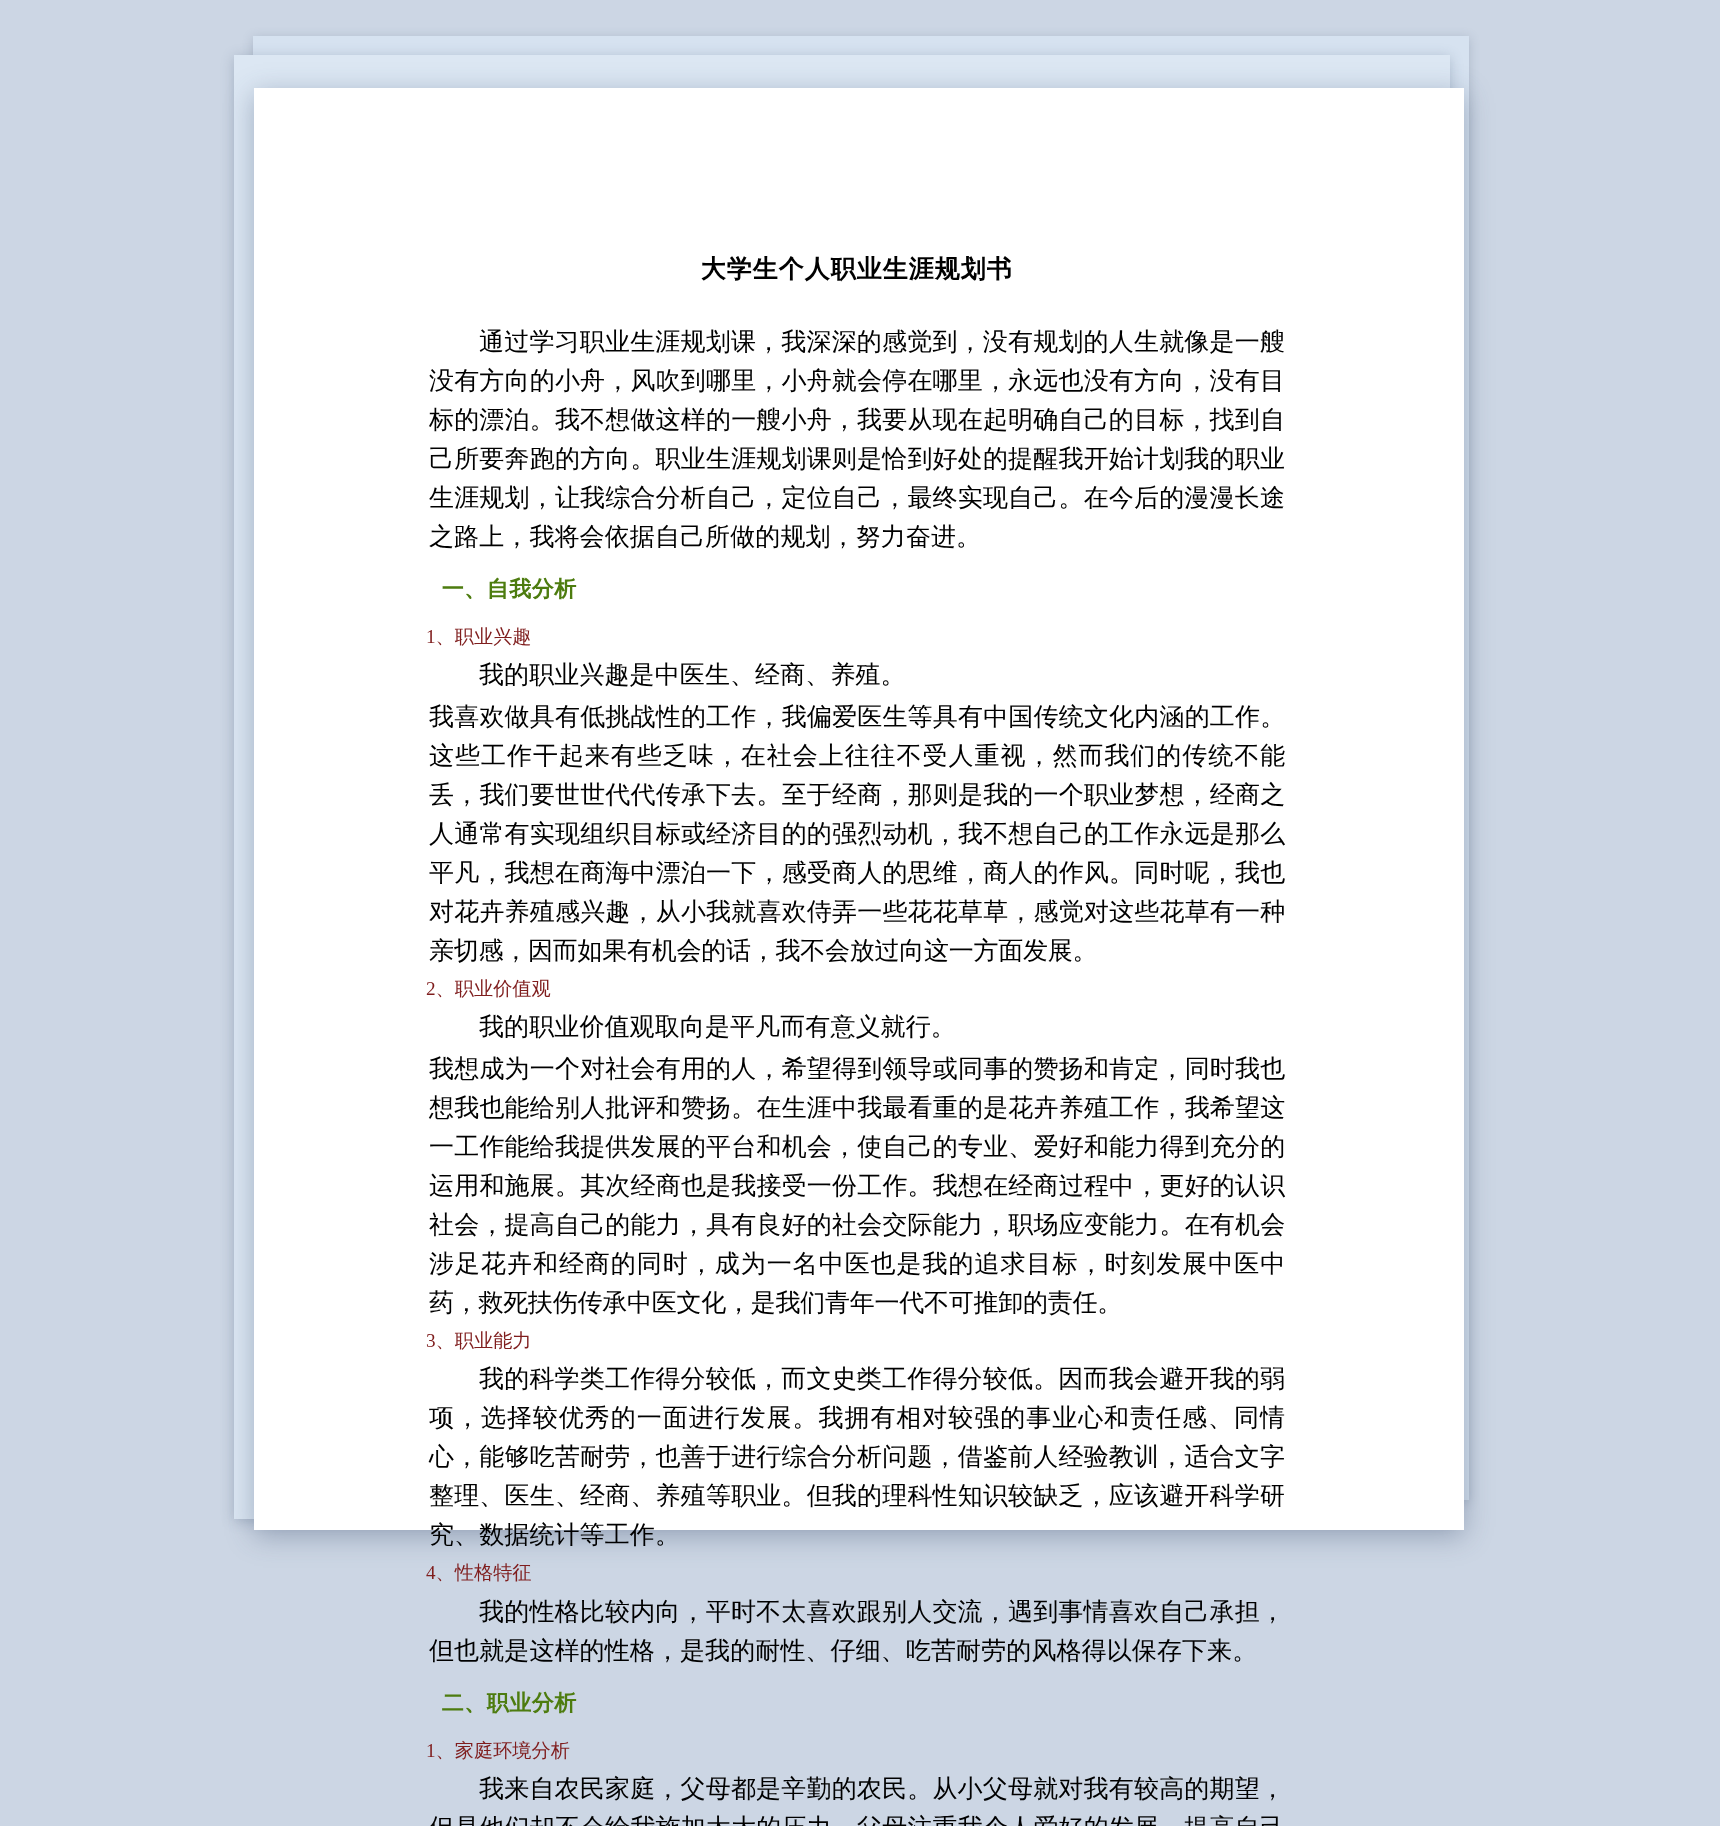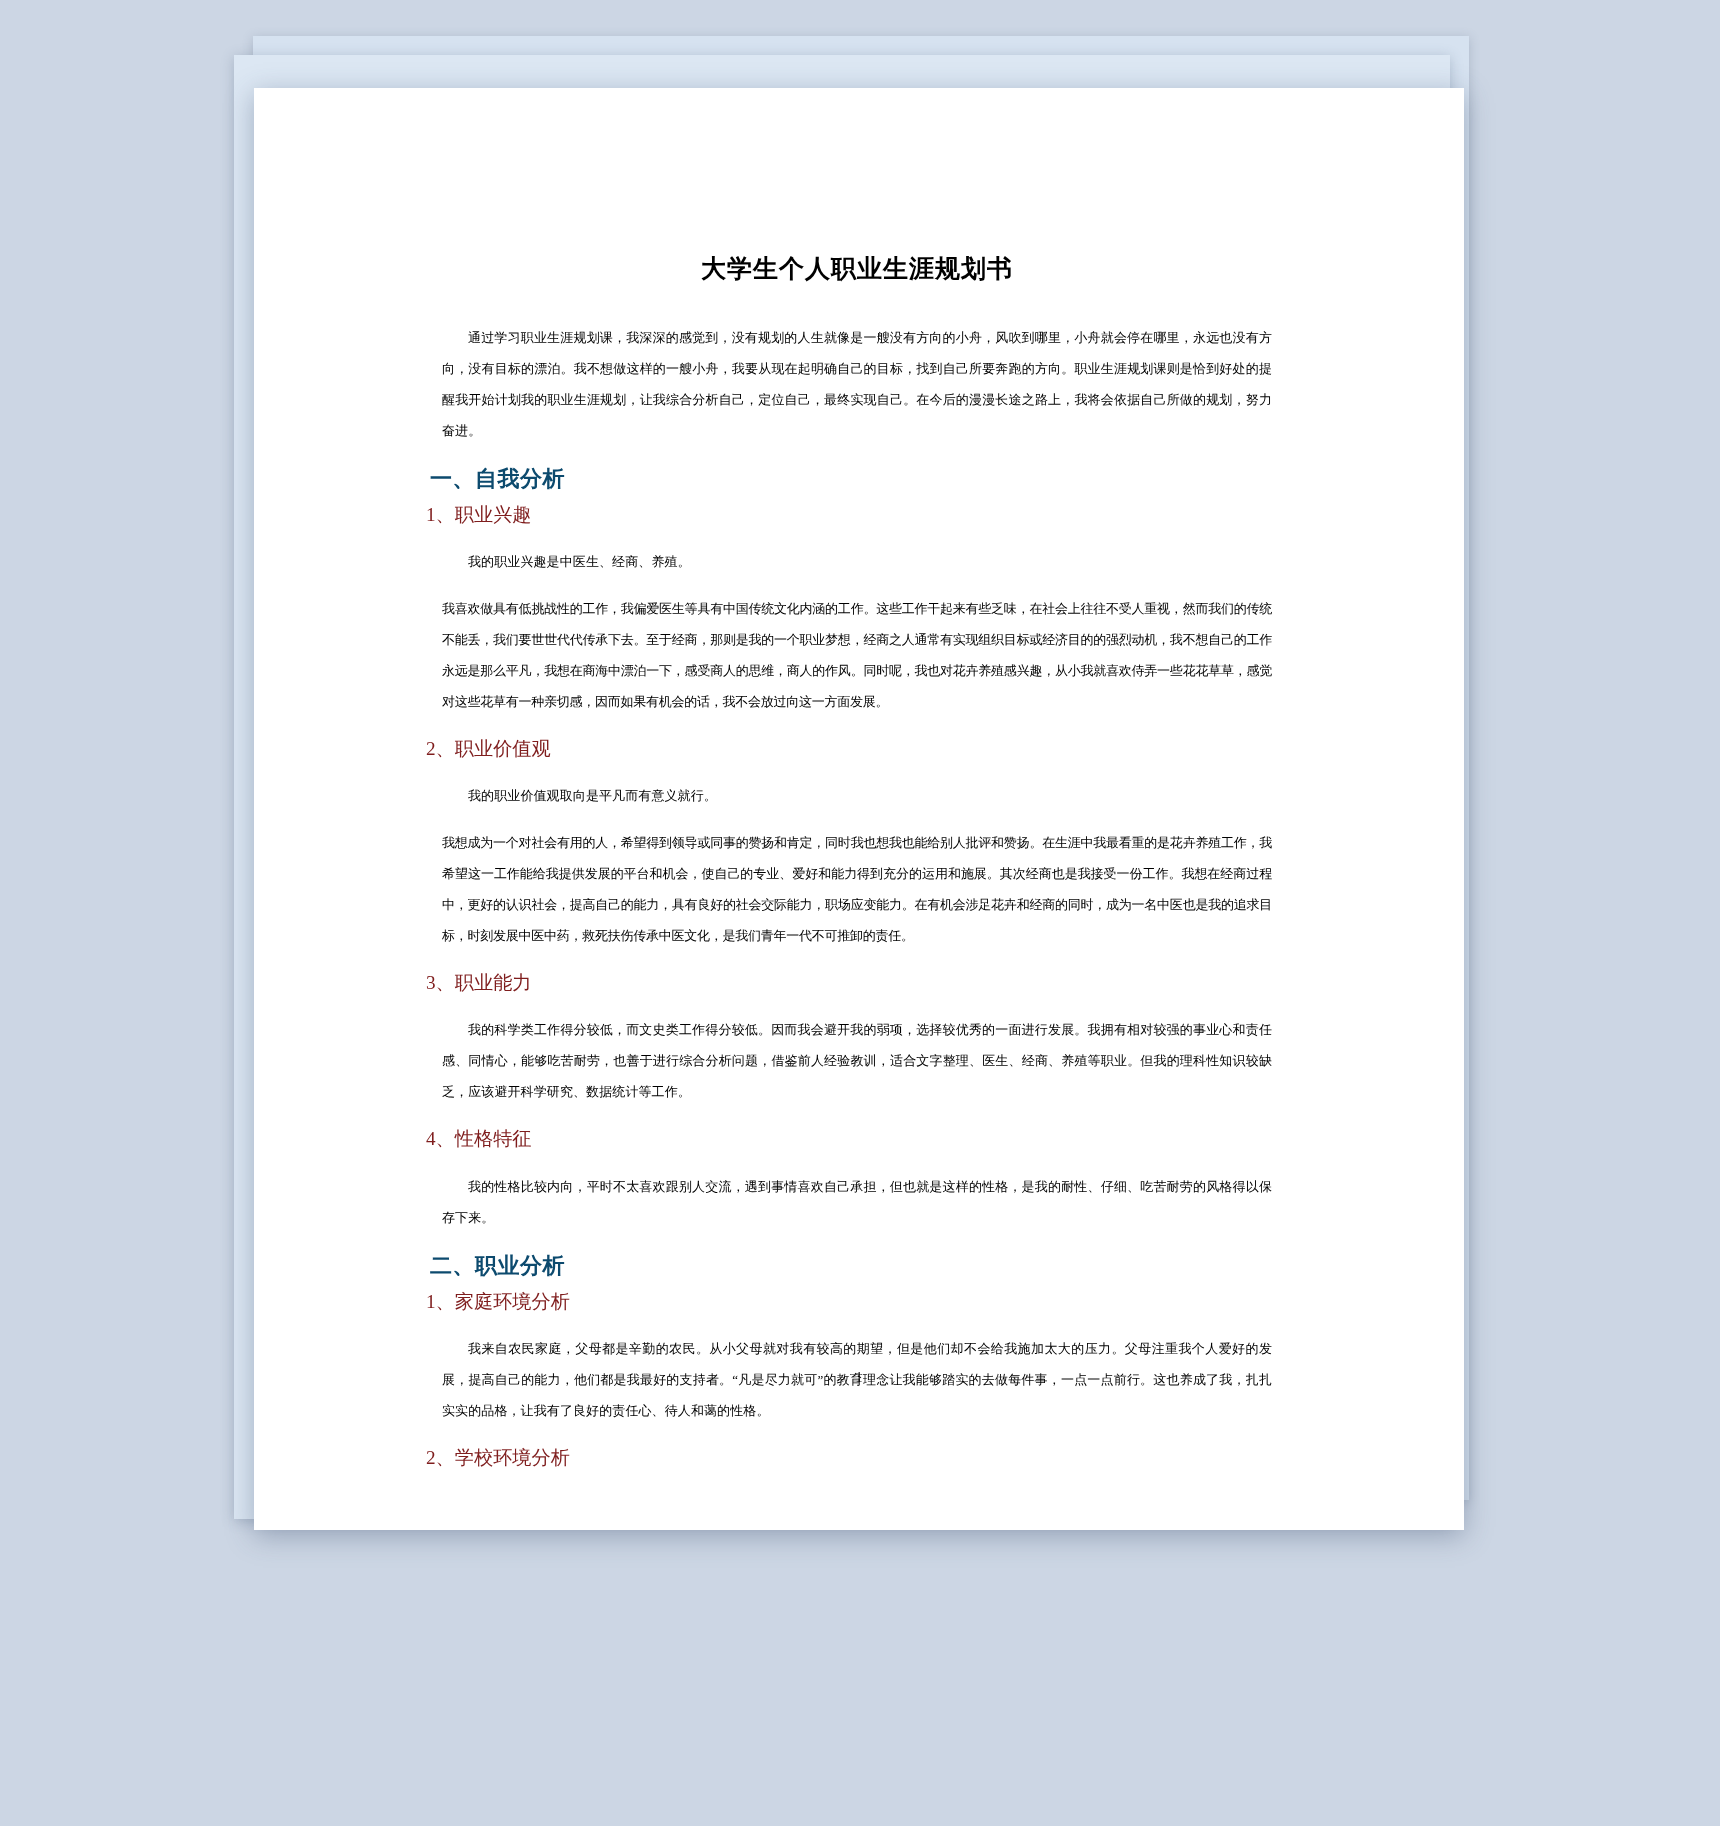--- a/index.html
+++ b/index.html
@@ -64,40 +64,40 @@
     text-align: center;
     font-size: 25px;
     font-weight: bold;
     color: #000;
     letter-spacing: 1px;
     margin: 0 0 36px 0;
     line-height: 1.35;
   }
 
   .para {
-    font-size: 13px;
-    line-height: 31px;
+    font-size: 25px;
+    line-height: 39px;
     color: #000;
-    margin: 16px;
+    margin: 3px;
     text-align: justify;
     text-justify: inter-ideograph;
     letter-spacing: 0.1px;
   }
   .para.indent {
     text-indent: 2em;
   }
   .para.tight {
     letter-spacing: -0.25px;
   }
 
   .h1 {
     font-size: 22px;
     font-weight: bold;
-    color: #0c4a6e;
-    margin: 4px;
+    color: #4d7c0f;
+    margin: 16px;
     line-height: 33px;
     letter-spacing: 0.5px;
   }
 
   .h2 {
     font-size: 19.2px;
     font-weight: normal;
     color: #7f1d1d;
     margin: 0;
     line-height: 31.2px;

